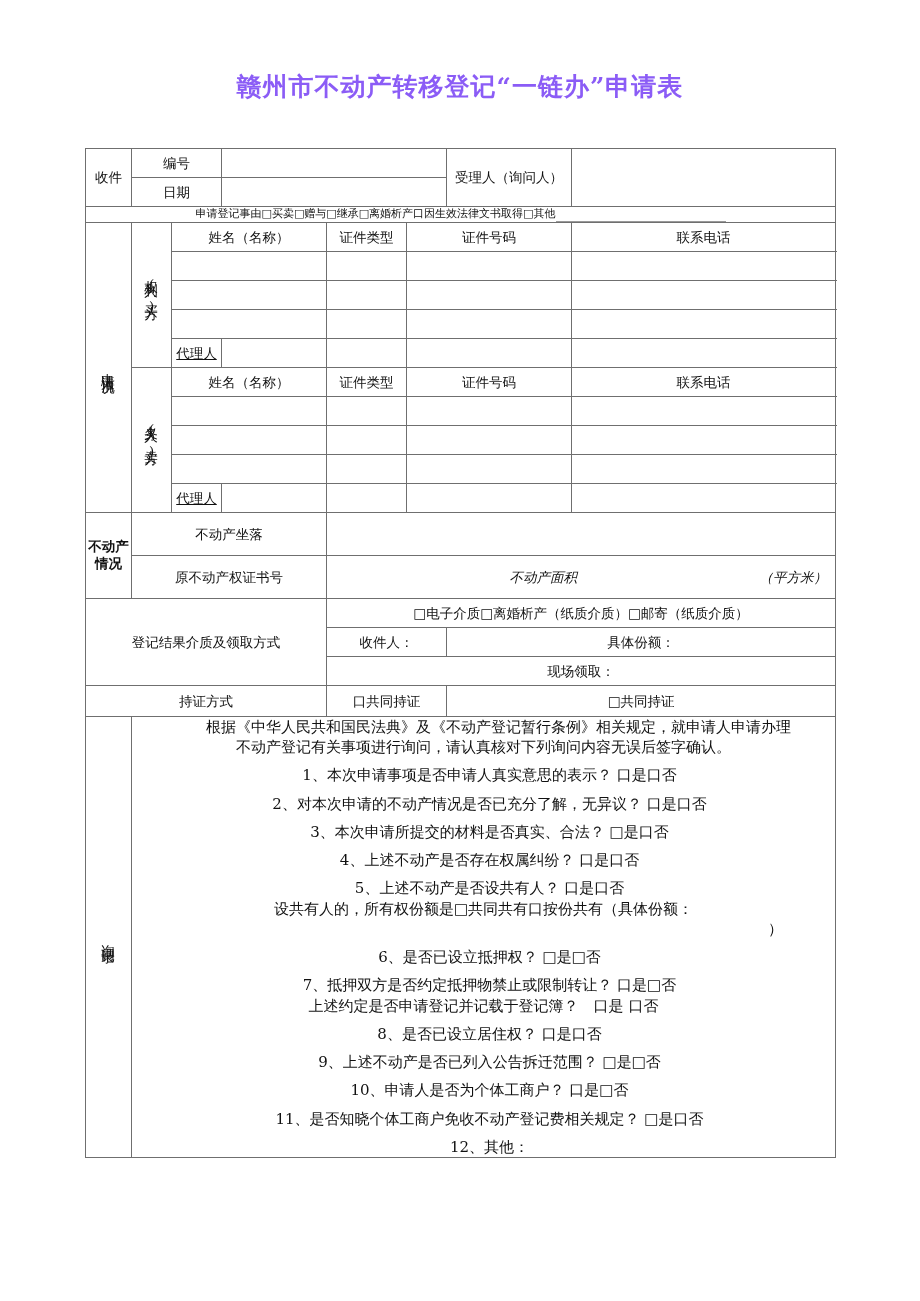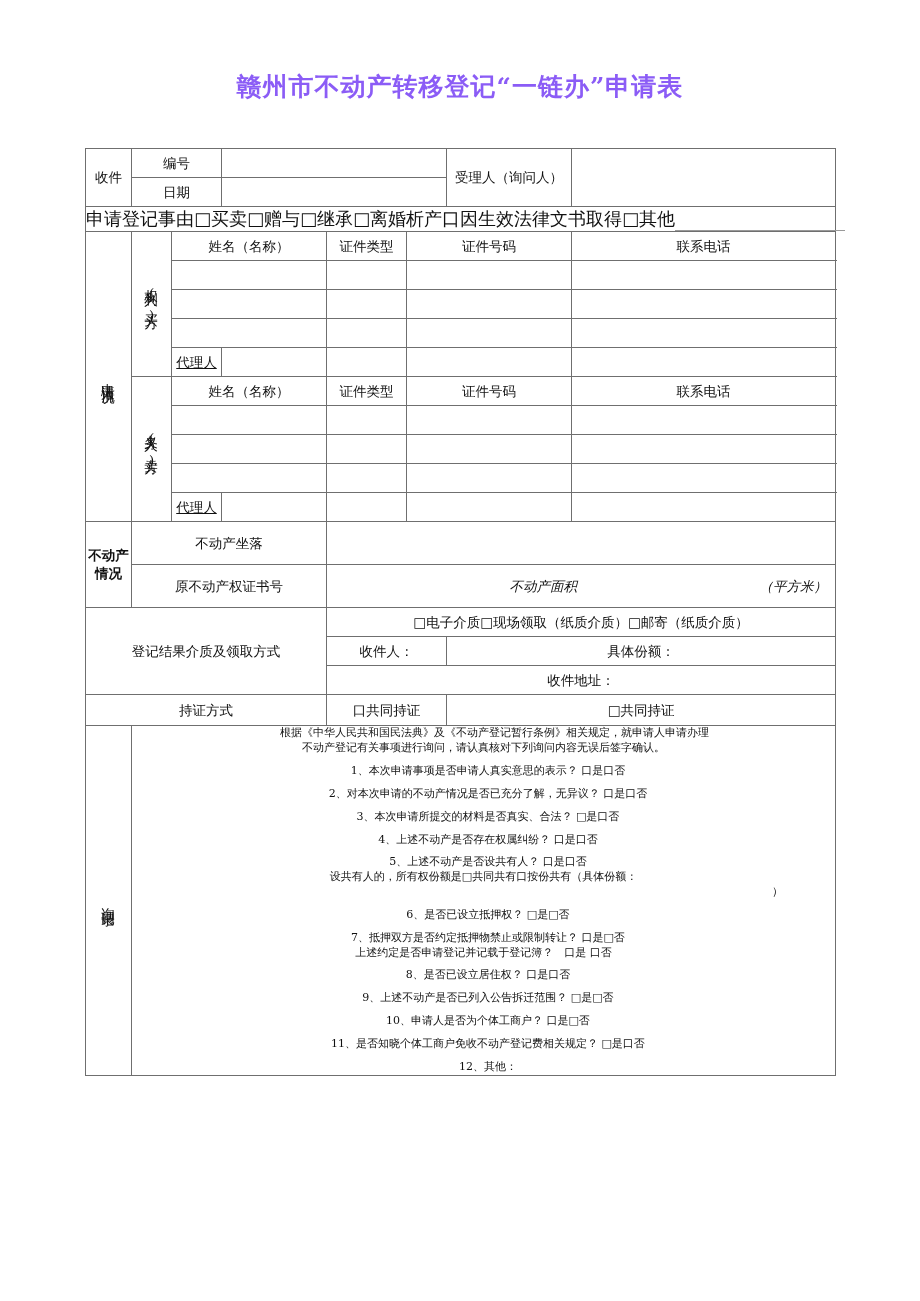--- a/index.html
+++ b/index.html
@@ -66,34 +66,34 @@
     height: 28px;
   }
   .blank {
     height: 28px;
     text-decoration: underline;
   }
   .reason {
     text-align: left;
     padding: 6px 6px 6px 6px;
     white-space: nowrap;
-    font-size: 18px;
+    font-size: 11px;
   }
   .uline {
     display: inline-block;
     width: 170px;
     border-bottom: 1px solid #999;
     height: 0.9em;
     vertical-align: bottom;
   }
   .inq {
     text-align: left;
     padding: 10px 10px 10px 14px;
     line-height: 1.62;
-    font-size: 11px;
+    font-size: 15px;
     vertical-align: top;
   }
   .inq .indent {
     text-indent: 2em;
   }
   .inq .li {
     padding-left: 0.8em;
     margin-top: 8px;
   }
   .inq .sub {
@@ -225,34 +225,34 @@
       <td colspan="3" style="height:42px">原不动产权证书号</td>
       <td colspan="4" style="position:relative;font-style:italic;">
         <span>不动产面积</span>
         <span class="sqm">（平方米）</span>
       </td>
     </tr>
 
     <tr>
       <td colspan="4" rowspan="3">登记结果介质及领取方式</td>
       <td colspan="4" style="height:28px">
-        <span>□</span><span>电子介质</span><span>□</span><span>现场领取（纸质介质）</span><span>□</span><span>邮寄（纸质介质）</span>
+        <span>□</span><span>电子介质</span><span>□</span><span>离婚析产（纸质介质）</span><span>□</span><span>邮寄（纸质介质）</span>
       </td>
     </tr>
     <tr>
       <td colspan="2" class="lft" style="height:28px">
         <span>收件人：</span><span></span>
       </td>
       <td colspan="2" class="lft">
         <span>具体份额：</span><span></span>
       </td>
     </tr>
     <tr>
       <td colspan="4" class="lft" style="height:28px">
-        <span>收件地址：</span><span></span>
+        <span>现场领取：</span><span></span>
       </td>
     </tr>
 
     <tr>
       <td colspan="4" style="height:30px">持证方式</td>
       <td colspan="2">
         <span>口</span><span>共同持证</span>
       </td>
       <td colspan="2">
         <span>□</span><span>共同持证</span>

